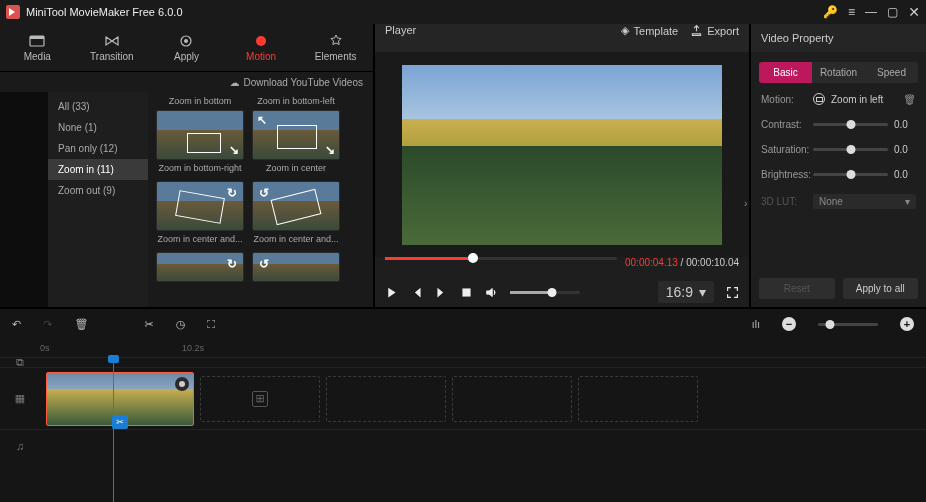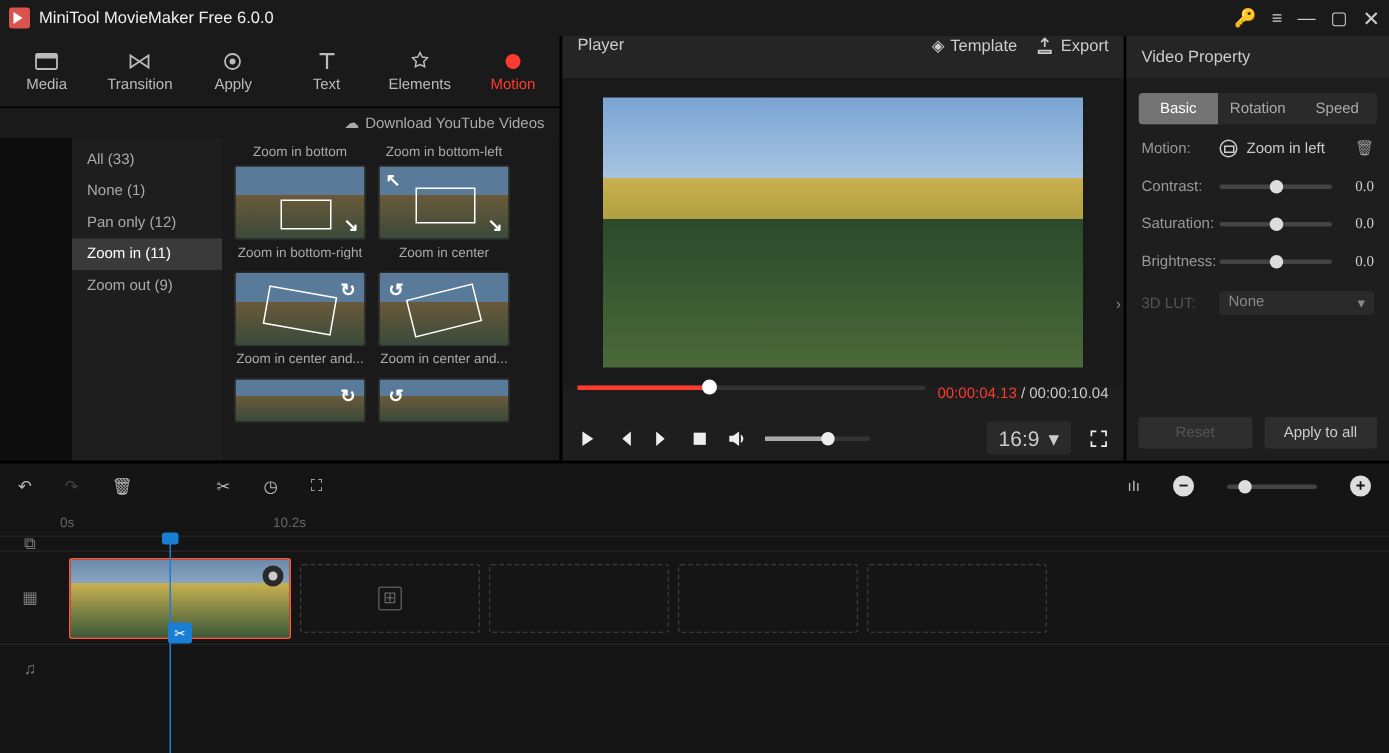--- a/index.html
+++ b/index.html
@@ -52,28 +52,28 @@
   .vol-track { width: 70px; height: 3px; background: #333; position: relative; border-radius: 2px;}
   .vol-fill { position: absolute; left: 0; top: 0; height: 100%; width: 60%; background: #aaa; }
   .vol-knob { position: absolute; left: 60%; top: -3px; width: 9px; height: 9px; border-radius: 50%; background: #eee; transform: translateX(-50%); }
   .controls .spacer { flex: 1; }
   .aspect { background: #2a2a2a; padding: 3px 8px; border-radius: 2px; display: flex; align-items: center; gap: 6px; font-size: 14px; }
 
   .props { width: 175px; background: #1e1e1e; display: flex; flex-direction: column; }
   .props-head { height: 28px; display: flex; align-items: center; padding: 0 10px; font-size: 11px; background: #252525;}
   .tabs { display: flex; margin: 10px 8px; background: #2a2a2a; border-radius: 3px; overflow: hidden; }
   .tab { flex: 1; text-align: center; padding: 5px 0; font-size: 10px; cursor: pointer; color: #aaa; }
-  .tab.active { background: #737373; color: #fff; }
+  .tab.active { background: #be185d; color: #fff; }
   .prop-body { flex: 1; padding: 0 10px; position: relative; }
   .prop-row { display: flex; align-items: center; margin-bottom: 14px; font-size: 10px; }
   .prop-row .plabel { width: 52px; color: #999; }
   .prop-row .pvalue { flex: 1; display: flex; align-items: center; gap: 6px; }
   .slider { flex: 1; height: 3px; background: #444; position: relative; border-radius: 2px;}
   .slider .knob { position: absolute; left: 50%; top: -3px; width: 9px; height: 9px; border-radius: 50%; background: #ddd; transform: translateX(-50%); }
-  .pnum { width: 22px; text-align: right; color: #ccc; font-family: Liberation Serif, serif; }
+  .pnum { width: 22px; color: #ccc; }
   .trash { color: #999; cursor: pointer; }
   .motion-icon { width: 12px; height: 12px; border-radius: 50%; border: 1.5px solid #ccc; position: relative; }
   .motion-icon::after { content: ''; position: absolute; left: 2px; top: 3px; width: 5px; height: 3px; border: 1px solid #ccc; }
   .prop-footer { display: flex; gap: 8px; padding: 8px; justify-content: center; }
   .pbtn { flex: 1; text-align: center; padding: 5px 0; background: #2e2e2e; border-radius: 2px; font-size: 10px; cursor: pointer; }
   .pbtn.disabled { color: #555; }
   .lut-row { display:flex; align-items:center; font-size:10px; margin-bottom:8px;}
   .lut-row .plabel { width:52px; color:#555; }
   .lut-select { flex:1; background:#2a2a2a; padding:2px 6px; border-radius:2px; color:#888; display:flex; justify-content:space-between;}
   .chevron-splitter { position:absolute; left:-7px; top:105px; color:#888; font-size:10px; }
@@ -134,37 +134,31 @@
           </svg>
         <span class="label">Transition</span>
       </div>
       <div class="tool">
         <svg viewBox="0 0 16 16">
             <circle cx="8" cy="8" r="5" fill="none" stroke="currentColor" stroke-width="1.2"></circle>
             <circle cx="8" cy="8" r="2" fill="currentColor"></circle>
           </svg>
         <span class="label">Apply</span>
       </div>
-      <div class="tool">
+      <div class="tool active">
         <svg viewBox="0 0 16 16">
-            <path d="M3 3 h10 M8 3 v10" stroke="currentColor" stroke-width="1.5" fill="none"></path>
-          </svg>
-        <span class="label">Text</span>
+            <circle cx="8" cy="8" r="5" fill="currentColor"></circle>
+          </svg>
+        <span class="label">Motion</span>
       </div>
       <div class="tool">
         <svg viewBox="0 0 16 16">
             <path d="M8 2 l1.5 3 3.5 .5 -2.5 2.5 .6 3.5 L8 10 l-3.1 1.5 .6-3.5 L3 5.5 6.5 5 Z" fill="none" stroke="currentColor" stroke-width="1"></path>
           </svg>
         <span class="label">Elements</span>
-      </div>
-      <div class="tool active">
-        <svg viewBox="0 0 16 16">
-            <circle cx="8" cy="8" r="5" fill="currentColor"></circle>
-          </svg>
-        <span class="label">Motion</span>
       </div>
     </div>
 
     <div class="dl">
       <span>☁</span>
       <span>Download YouTube Videos</span>
     </div>
 
     <div class="browser">
       <div class="cats">

